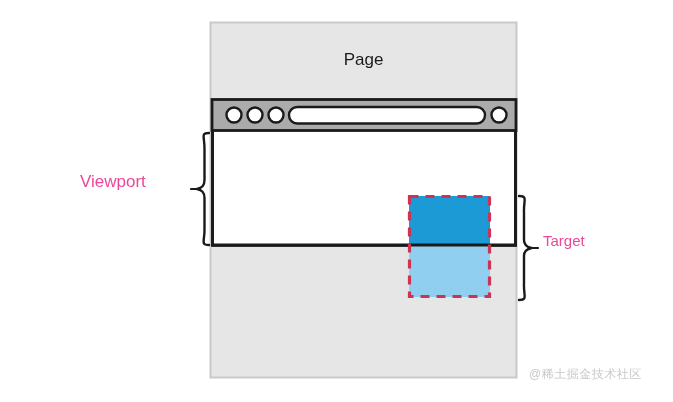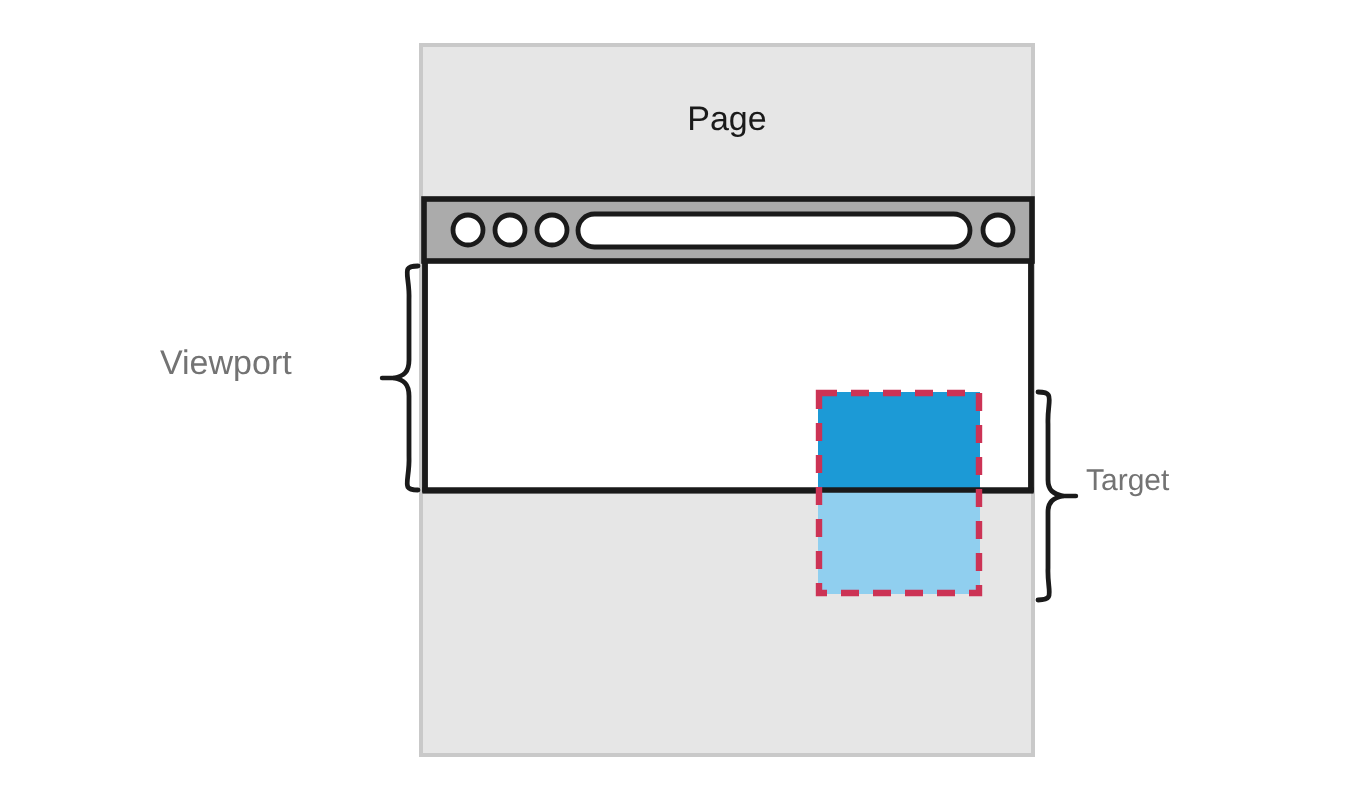--- a/index.html
+++ b/index.html
@@ -24,21 +24,21 @@
   }
   .svg-layer {
     position: absolute;
     left: 0;
     top: 0;
     width: 673px;
     height: 402px;
   }
   .lbl {
     position: absolute;
-    color: #737373;
+    color: #ec4899;
     font-family: "Liberation Sans", sans-serif;
     white-space: nowrap;
   }
   #page-title-label {
     left: 210px;
     top: 50px;
     width: 307px;
     text-align: center;
     font-size: 17px;
     color: #1a1a1a;
@@ -110,14 +110,15 @@
              C 523.5 296, 528 300, 519 300" fill="none" stroke="#1a1a1a" stroke-width="2.4" stroke-linecap="round" stroke-linejoin="round"></path>
     <line x1="531.5" y1="248" x2="538" y2="248" stroke="#1a1a1a" stroke-width="2.2" stroke-linecap="round"></line>
   </svg>
 
   <div class="lbl" id="page-title-label">Page</div>
 
   <div class="lbl" id="viewport-label">Viewport</div>
 
   <div class="lbl" id="target-label">Target</div>
 
+  <div class="lbl" id="watermark-label">@稀土掘金技术社区</div>
 
 </div>
 
 </body></html>

